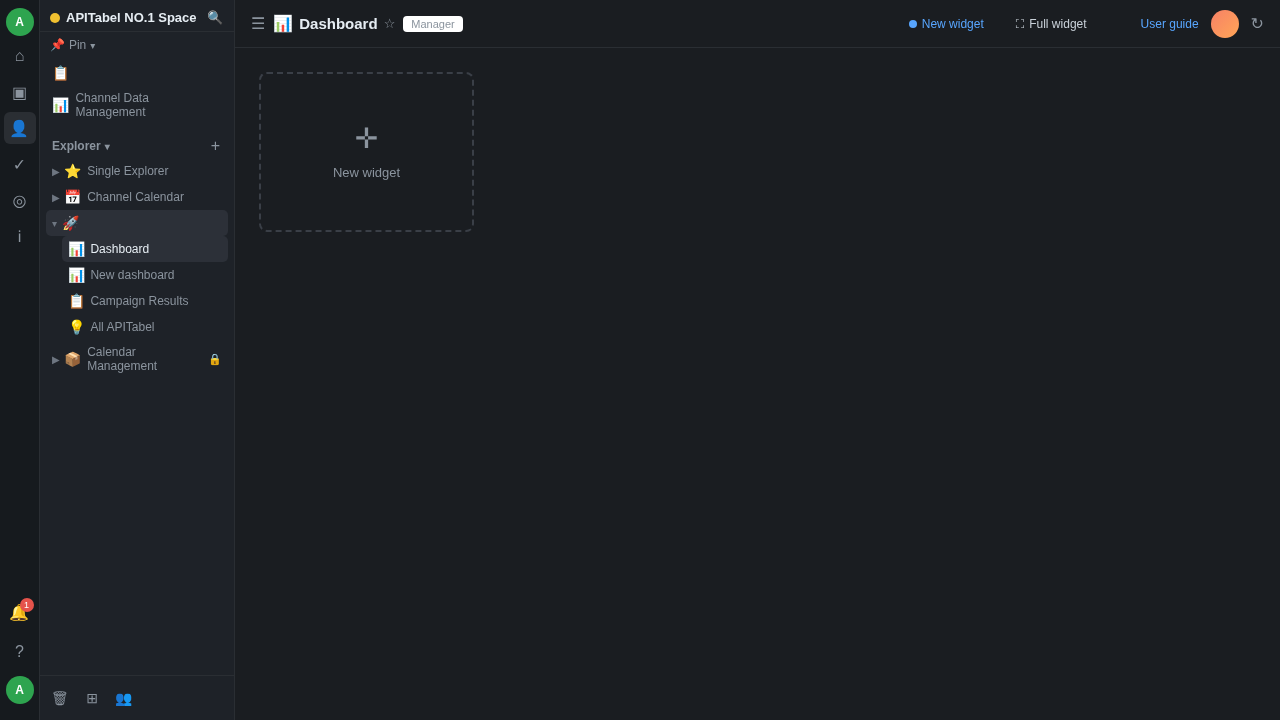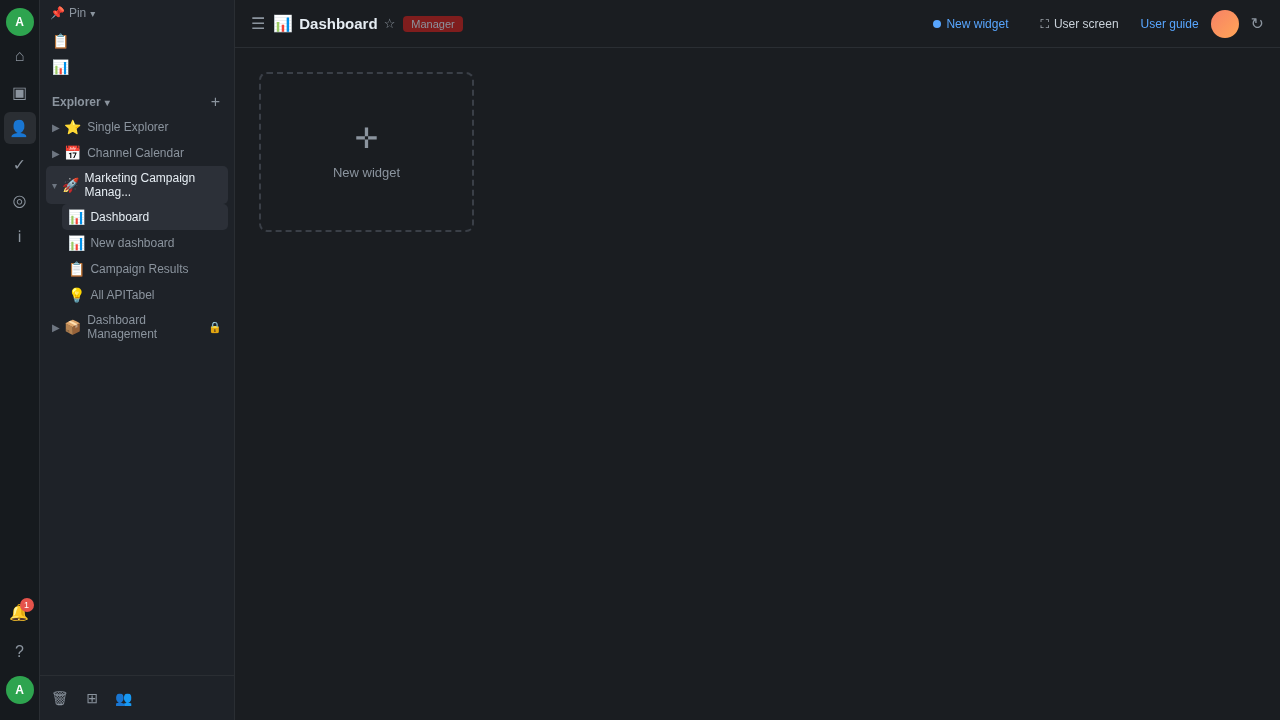--- a/index.html
+++ b/index.html
@@ -266,21 +266,21 @@
       font-size: 15px;
       font-weight: 600;
       color: #e6edf3;
     }
     .star-icon {
       color: #8b949e;
       font-size: 13px;
       cursor: pointer;
     }
     .role-badge {
-      background: #7f1d1d;
+      background: #ffffff;
       color: #8b949e;
       padding: 2px 8px;
       border-radius: 4px;
       font-size: 11px;
       cursor: pointer;
     }
 
     .topbar-right {
       display: flex;
       align-items: center;
@@ -304,20 +304,21 @@
     .new-widget-dot {
       width: 8px;
       height: 8px;
       border-radius: 50%;
       background: #58a6ff;
     }
     .user-guide-link {
       color: #58a6ff;
       font-size: 12px;
       cursor: pointer;
+      margin-left: 32px;
     }
     .topbar-avatar {
       width: 28px;
       height: 28px;
       border-radius: 50%;
       background: linear-gradient(135deg, #f78166, #ffa657);
       cursor: pointer;
     }
     .topbar-refresh {
       color: #8b949e;
@@ -373,33 +374,41 @@
     <div class="rail-icon">
       🔔
       <span class="badge">1</span>
     </div>
     <div class="rail-icon">?</div>
     <div class="avatar-icon">A</div>
   </div>
 </div>
 
 <div class="sidebar">
+  <div class="sidebar-header">
+    <div class="space-name">
+      <div class="space-dot"></div>
+      <span>APITabel NO.1 Space</span>
+    </div>
+    <div class="search-icon-small">🔍</div>
+  </div>
 
   <div class="pin-row">
     <span>📌</span>
     <span>Pin</span>
     <span style="font-size:10px;">▾</span>
   </div>
 
   <div class="pinned-items">
     <div class="pinned-item">
       <span class="pinned-item-icon">📋</span>
     </div>
     <div class="pinned-item">
       <span class="pinned-item-icon">📊</span>
+      <span>Channel Data Management</span>
     </div>
   </div>
 
   <div class="sidebar-section">
     <div class="section-header">
       <div class="section-header-left">
         <span>Explorer</span>
         <span style="font-size:10px;">▾</span>
       </div>
       <button class="add-btn">+</button>
@@ -413,21 +422,20 @@
 
     <div class="tree-item">
       <span class="chevron">▶</span>
       <span class="item-icon">📅</span>
       <span>Channel Calendar</span>
     </div>
 
     <div class="tree-item selected">
       <span class="chevron">▾</span>
       <span class="item-icon">🚀</span>
-      <span>Marketing Campaign Manag...</span>
     </div>
 
     <div class="tree-children">
       <div class="tree-item active">
         <span class="item-icon">📊</span>
         <span>Dashboard</span>
       </div>
       <div class="tree-item">
         <span class="item-icon">📊</span>
         <span>New dashboard</span>
@@ -438,21 +446,21 @@
       </div>
       <div class="tree-item">
         <span class="item-icon">💡</span>
         <span>All APITabel</span>
       </div>
     </div>
 
     <div class="tree-item">
       <span class="chevron">▶</span>
       <span class="item-icon">📦</span>
-      <span>Dashboard Management</span>
+      <span>Calendar Management</span>
       <span class="lock-icon">🔒</span>
     </div>
   </div>
 
   <div class="sidebar-bottom">
     <div class="bottom-icons">
       <div class="bottom-icon">🗑</div>
       <div class="bottom-icon">⊞</div>
       <div class="bottom-icon">👥</div>
     </div>
@@ -471,21 +479,21 @@
       </div>
       <div class="role-badge">Manager</div>
     </div>
     <div class="topbar-right">
       <button class="topbar-btn new-widget-btn">
         <div class="new-widget-dot"></div>
         <span>New widget</span>
       </button>
       <button class="topbar-btn">
         <span>⛶</span>
-        <span>User screen</span>
+        <span>Full widget</span>
       </button>
       <span class="user-guide-link">User guide</span>
       <div class="topbar-avatar"></div>
       <div class="topbar-refresh">↻</div>
     </div>
   </div>
 
   <div class="dashboard-content">
     <div class="new-widget-card">
       <div class="plus-icon">✛</div>

